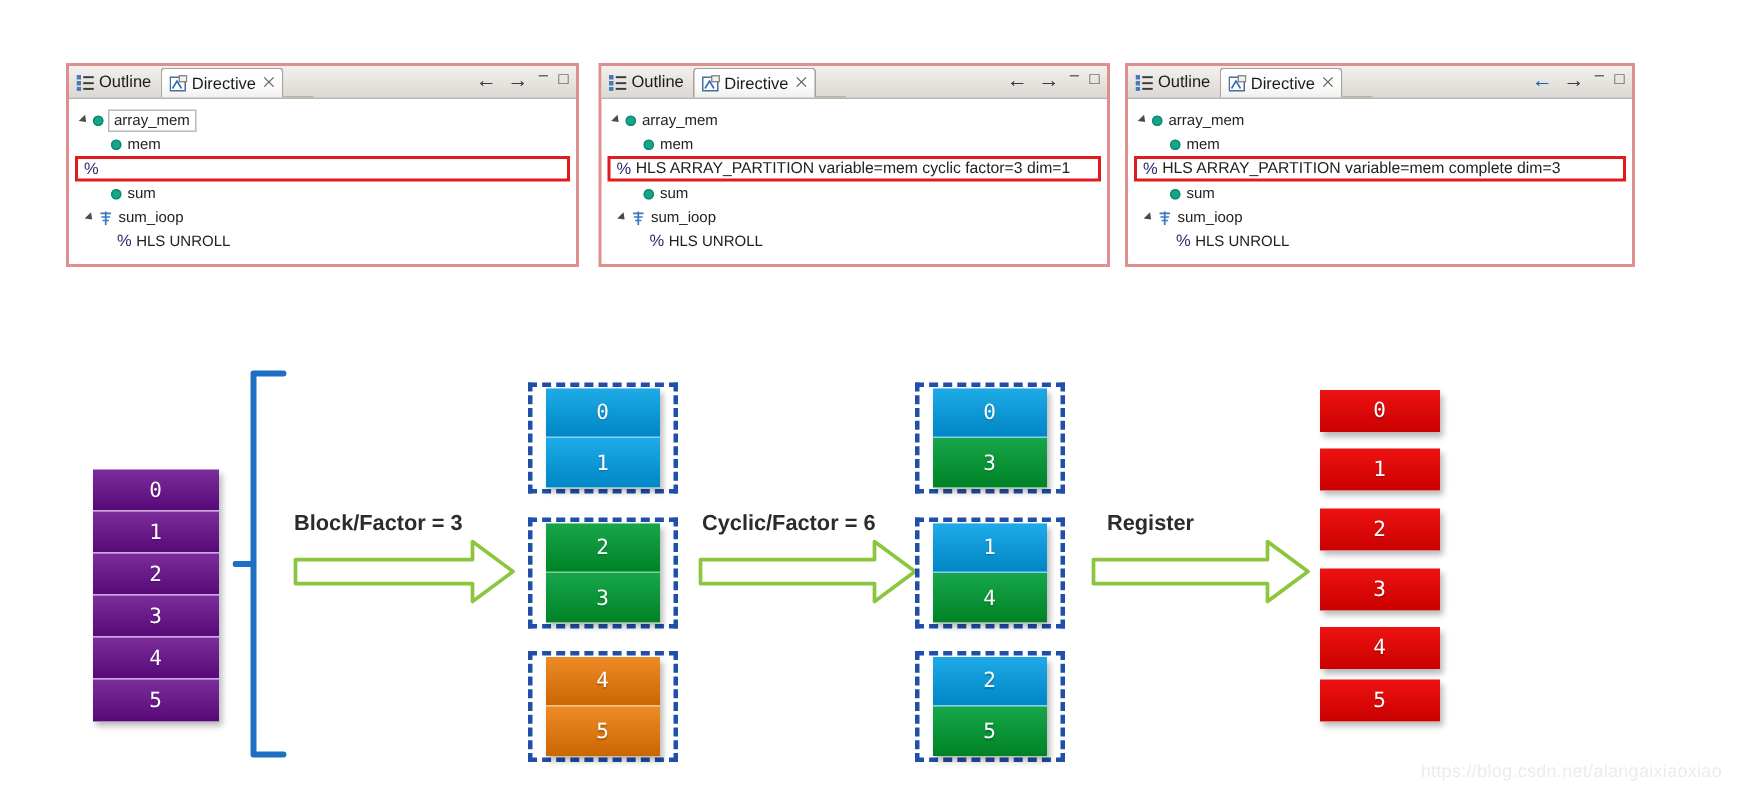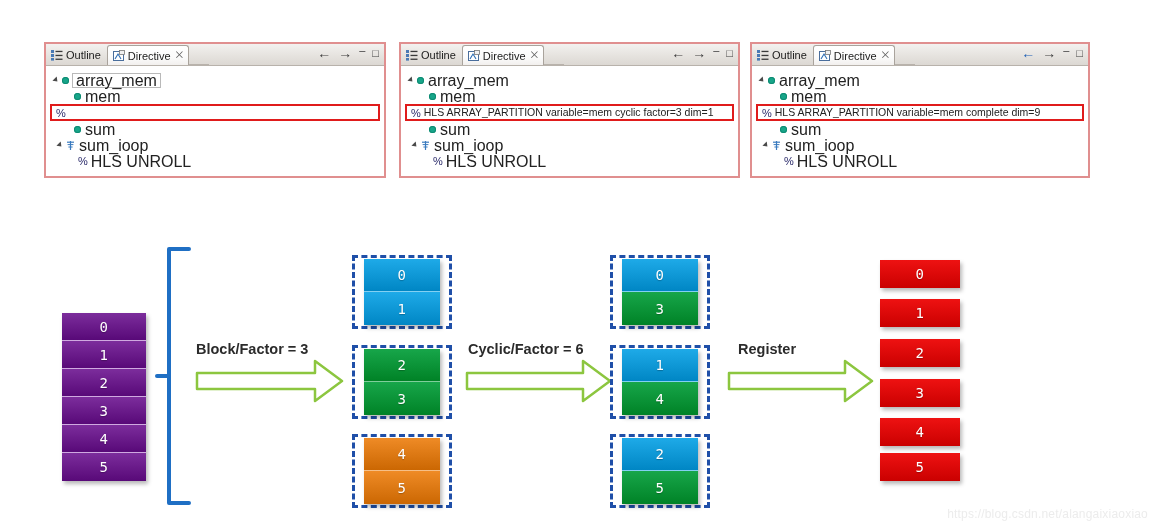--- a/index.html
+++ b/index.html
@@ -104,21 +104,21 @@
   .dot {
     width: 7px; height: 7px; border-radius: 50%;
     background: #17a589;
     box-shadow: inset 0 0 0 1px #0e8a72;
     flex: 0 0 7px; margin-right: 4px;
   }
   .loop-icon {
     width: 9px; height: 11px; flex: 0 0 9px; margin-right: 4px;
     position: relative;
   }
-  .node-text { font-size: 16px; line-height: 13px; }
+  .node-text { font-size: 10px; line-height: 13px; }
   .node-text.boxed {
     border: 1px solid #b9b9b9;
     background: #fff;
     padding: 0 3px;
     margin-left: -1px;
   }
   .pct { color: #2a2a6a; margin-right: 3px; font-size: 11px; }
 
   .directive-row {
     border: 2px solid #e01b1b;
@@ -344,21 +344,21 @@
           <span class="twisty"></span>
           <span class="dot"></span>
           <span class="node-text">array_mem</span>
         </div>
         <div class="tree-row" style="padding-left:28px">
           <span class="dot"></span>
           <span class="node-text">mem</span>
         </div>
         <div class="directive-row">
           <span class="pct">%</span>
-          <span class="node-text">HLS ARRAY_PARTITION variable=mem complete dim=9</span>
+          <span class="node-text">HLS ARRAY_PARTITION variable=mem complete dim=3</span>
         </div>
         <div class="tree-row" style="padding-left:28px">
           <span class="dot"></span>
           <span class="node-text">sum</span>
         </div>
         <div class="tree-row" style="padding-left:12px">
           <span class="twisty"></span>
           <span class="loop-icon"><svg width="9" height="11" viewBox="0 0 9 11">
               <path d="M4.5 1 L4.5 10" stroke="#3b7bbf" stroke-width="1.2"></path>
               <path d="M1 2.2 L8 2.2" stroke="#3b7bbf" stroke-width="1.2"></path>

